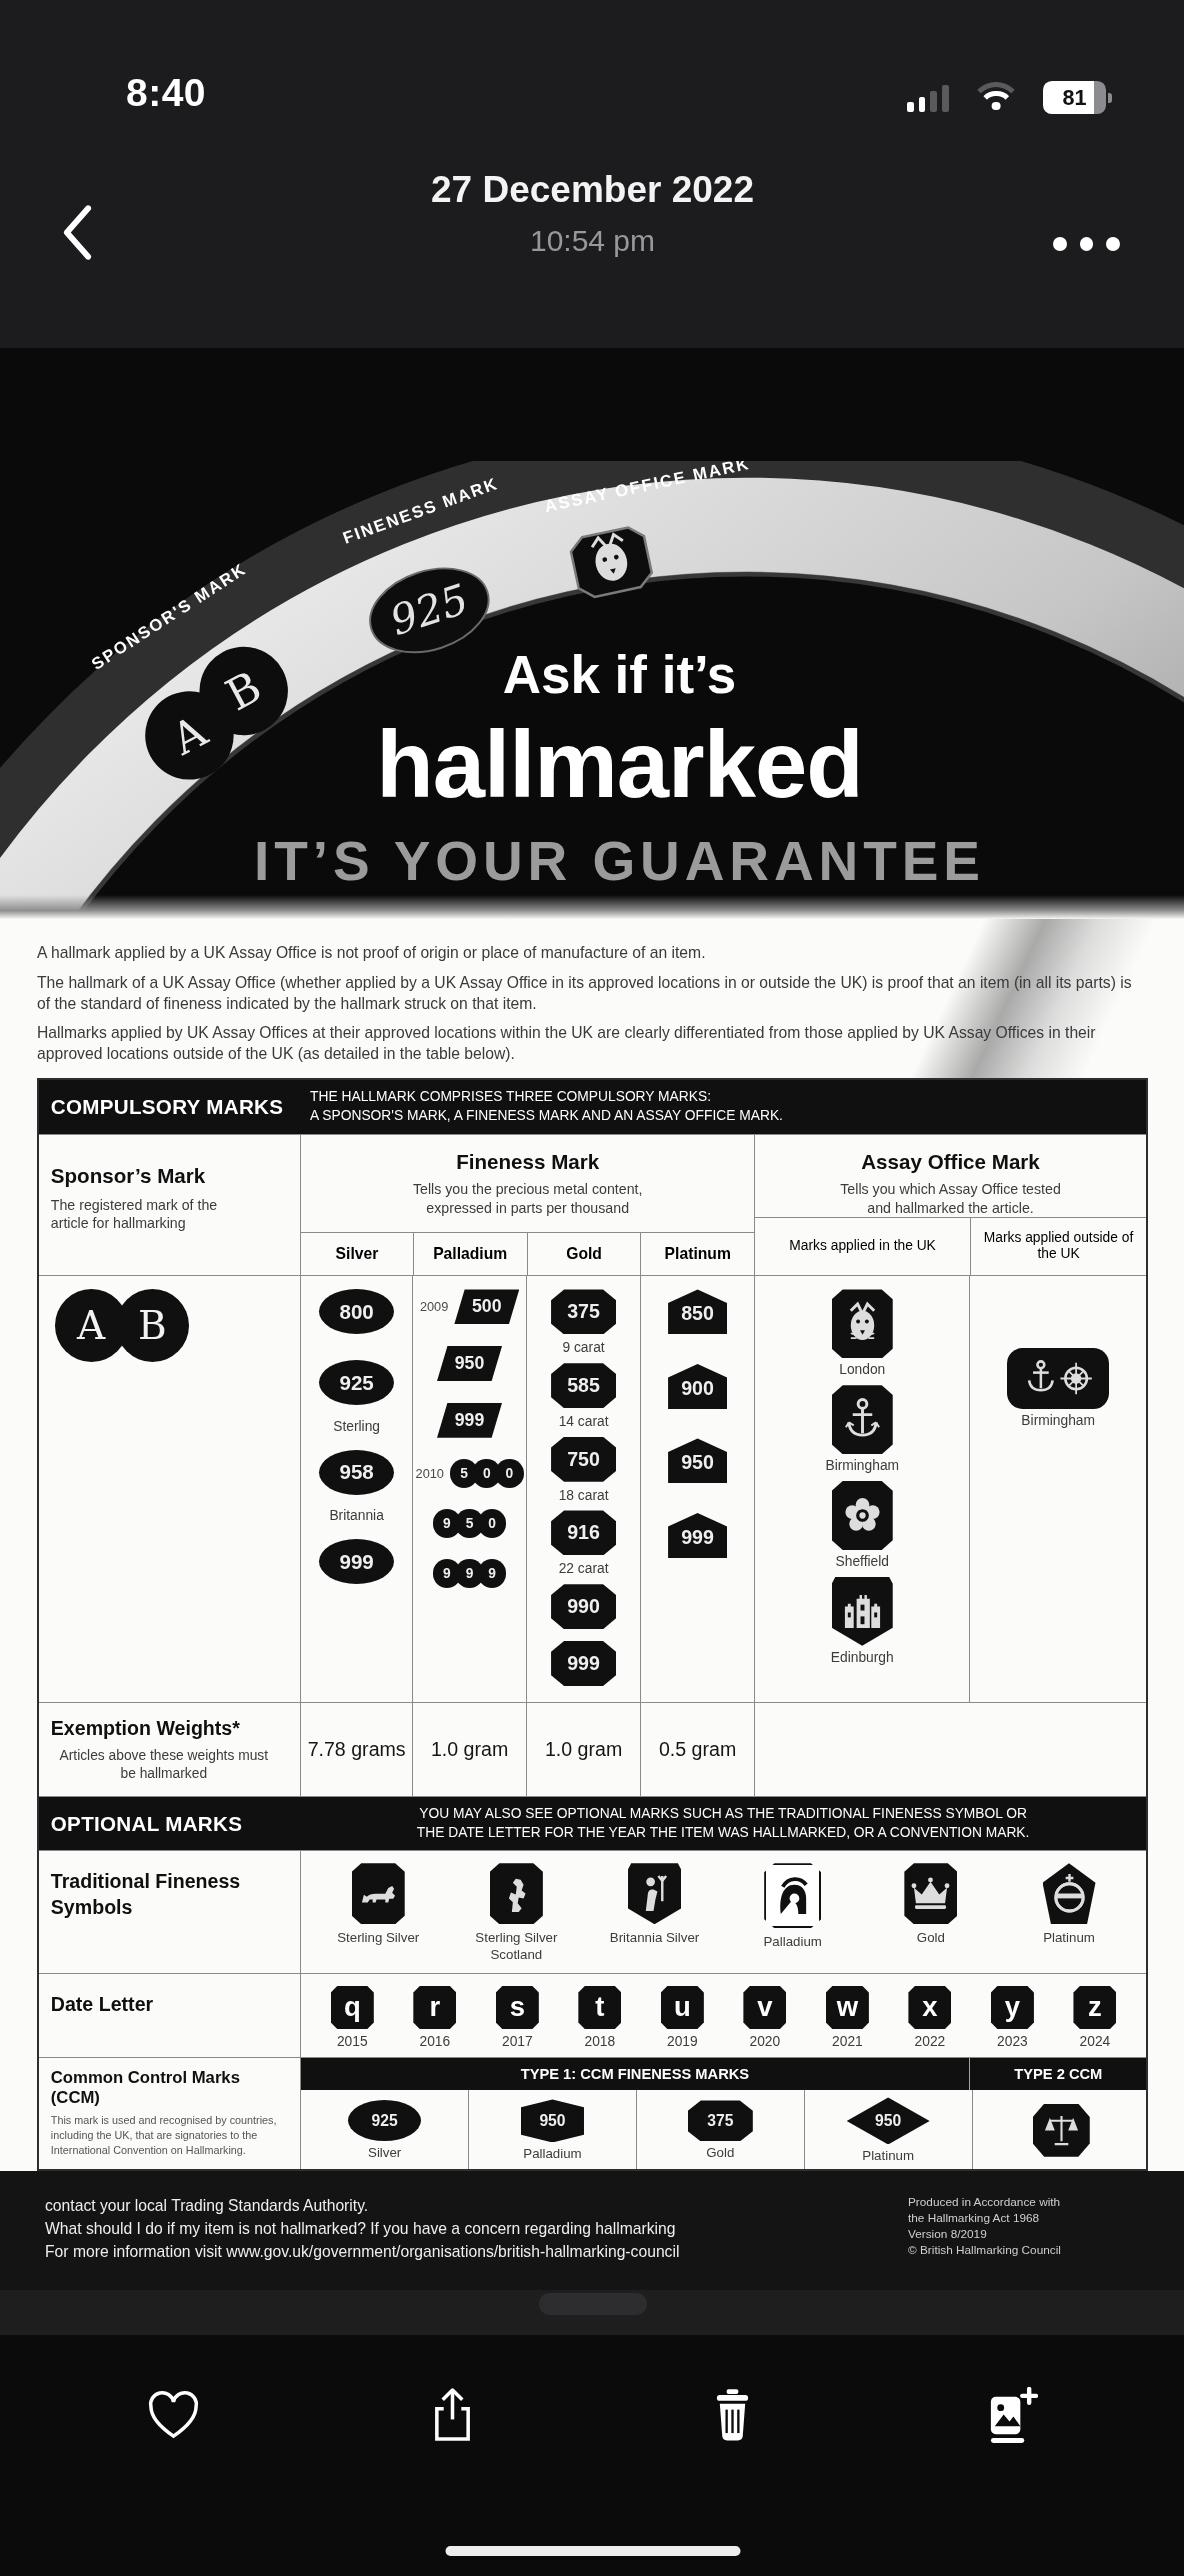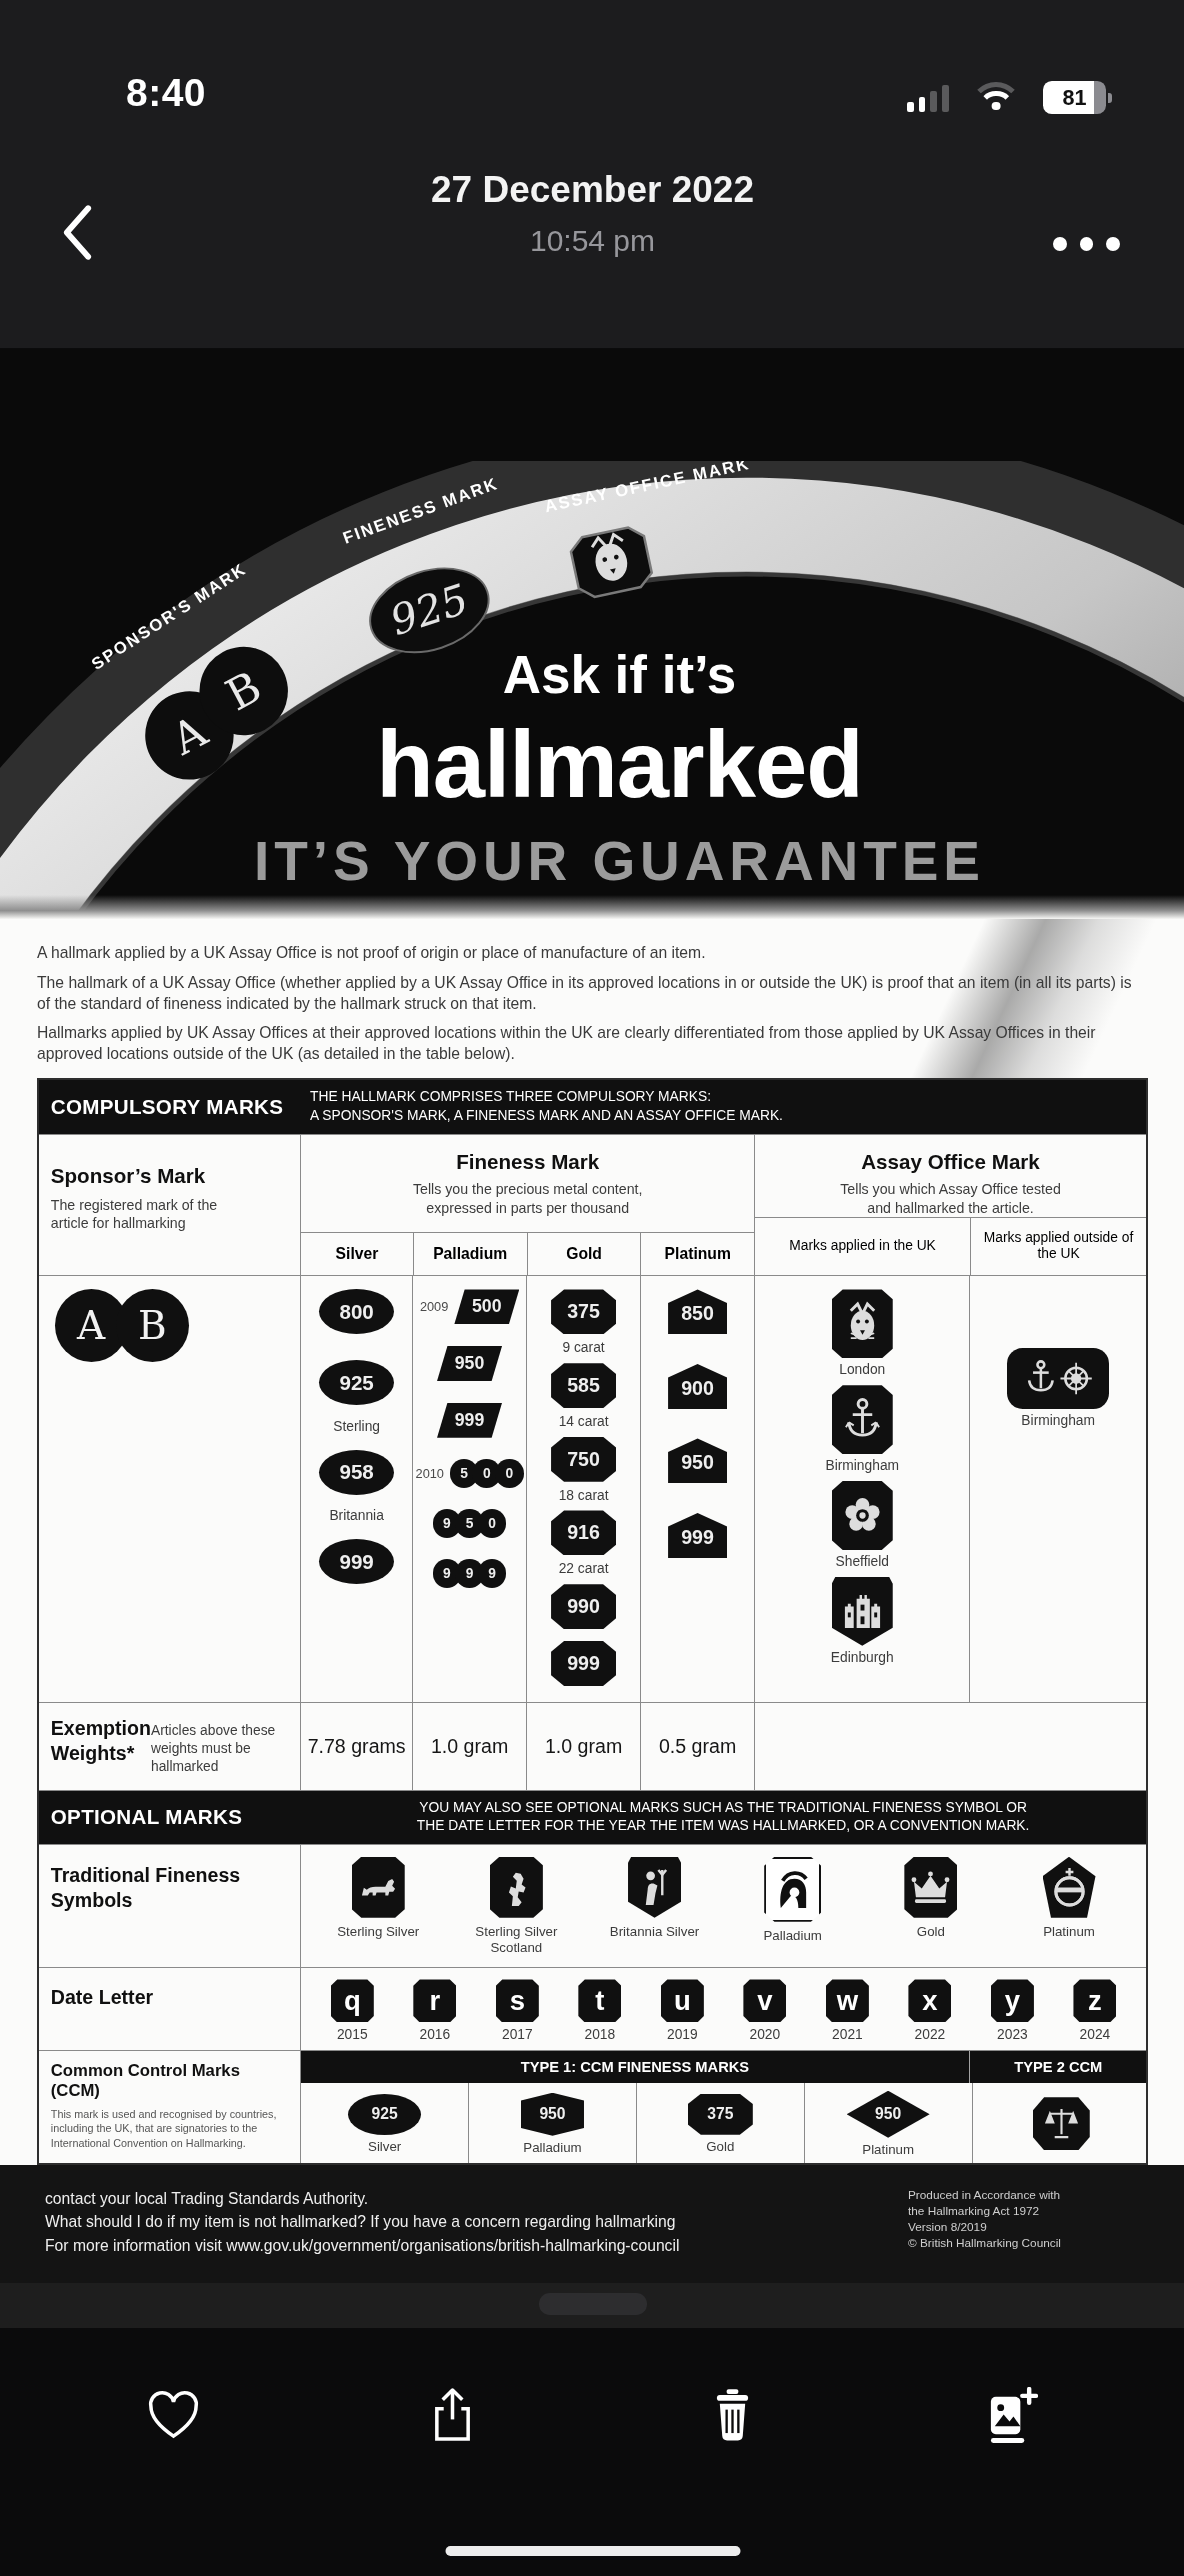--- a/index.html
+++ b/index.html
@@ -112,21 +112,21 @@
   .tile.shield{clip-path:polygon(6% 0,94% 0,100% 10%,100% 74%,50% 100%,0 74%,0 10%);}
   .tile.wide{width:102px;height:61px;clip-path:none;border-radius:15.7px;}
   .office-lbl{font-size:13.8px;color:#3c3c3c;}
   .plat-stack{gap:29.5px;}
   .uk-stack{gap:7.9px;}
 
   
   .exempt-row{border-top:1px solid #8a8a8a;}
   .ecell{border-left:1px solid #8a8a8a;display:flex;align-items:center;justify-content:center;text-align:center;
     font-size:19.6px;color:#161616;padding:13.8px 5.9px;line-height:1.25;}
-  .ecell:first-child{border-left:none;flex-direction:row;align-items:flex-start;text-align:left;padding-left:11.8px;}
+  .ecell:first-child{border-left:none;flex-direction:column;align-items:flex-start;text-align:center;padding-left:11.8px;}
   .ecell .tt{font-size:19.6px;font-weight:700;color:#101010;}
   .ecell .dd{font-size:13.8px;color:#3c3c3c;margin-top:5.9px;line-height:1.3;max-width:226px;}
   .espan2{grid-column:span 2;}
 
   
   .opt-banner{border-top:1px solid #8a8a8a;}
   .opt-banner .b-sub{text-align:center;}
 
   
   .two-col{grid-template-columns:var(--c1) auto;border-top:1px solid #8a8a8a;}
@@ -653,21 +653,21 @@
       </div>
 
       <div class="poster-footer">
         <div class="pf-left">
           <p>contact your local Trading Standards Authority.</p>
           <p>What should I do if my item is not hallmarked? If you have a concern regarding hallmarking</p>
           <p>For more information visit www.gov.uk/government/organisations/british-hallmarking-council</p>
         </div>
         <div class="pf-right">
           <div>Produced in Accordance with</div>
-          <div>the Hallmarking Act 1972</div>
+          <div>the Hallmarking Act 1968</div>
           <div>Version 8/2019</div>
           <div>© British Hallmarking Council</div>
         </div>
       </div>
       <div class="photo-edge"></div>
 
     </div>
   </div>
 
   <div class="scrub-handle"></div>

